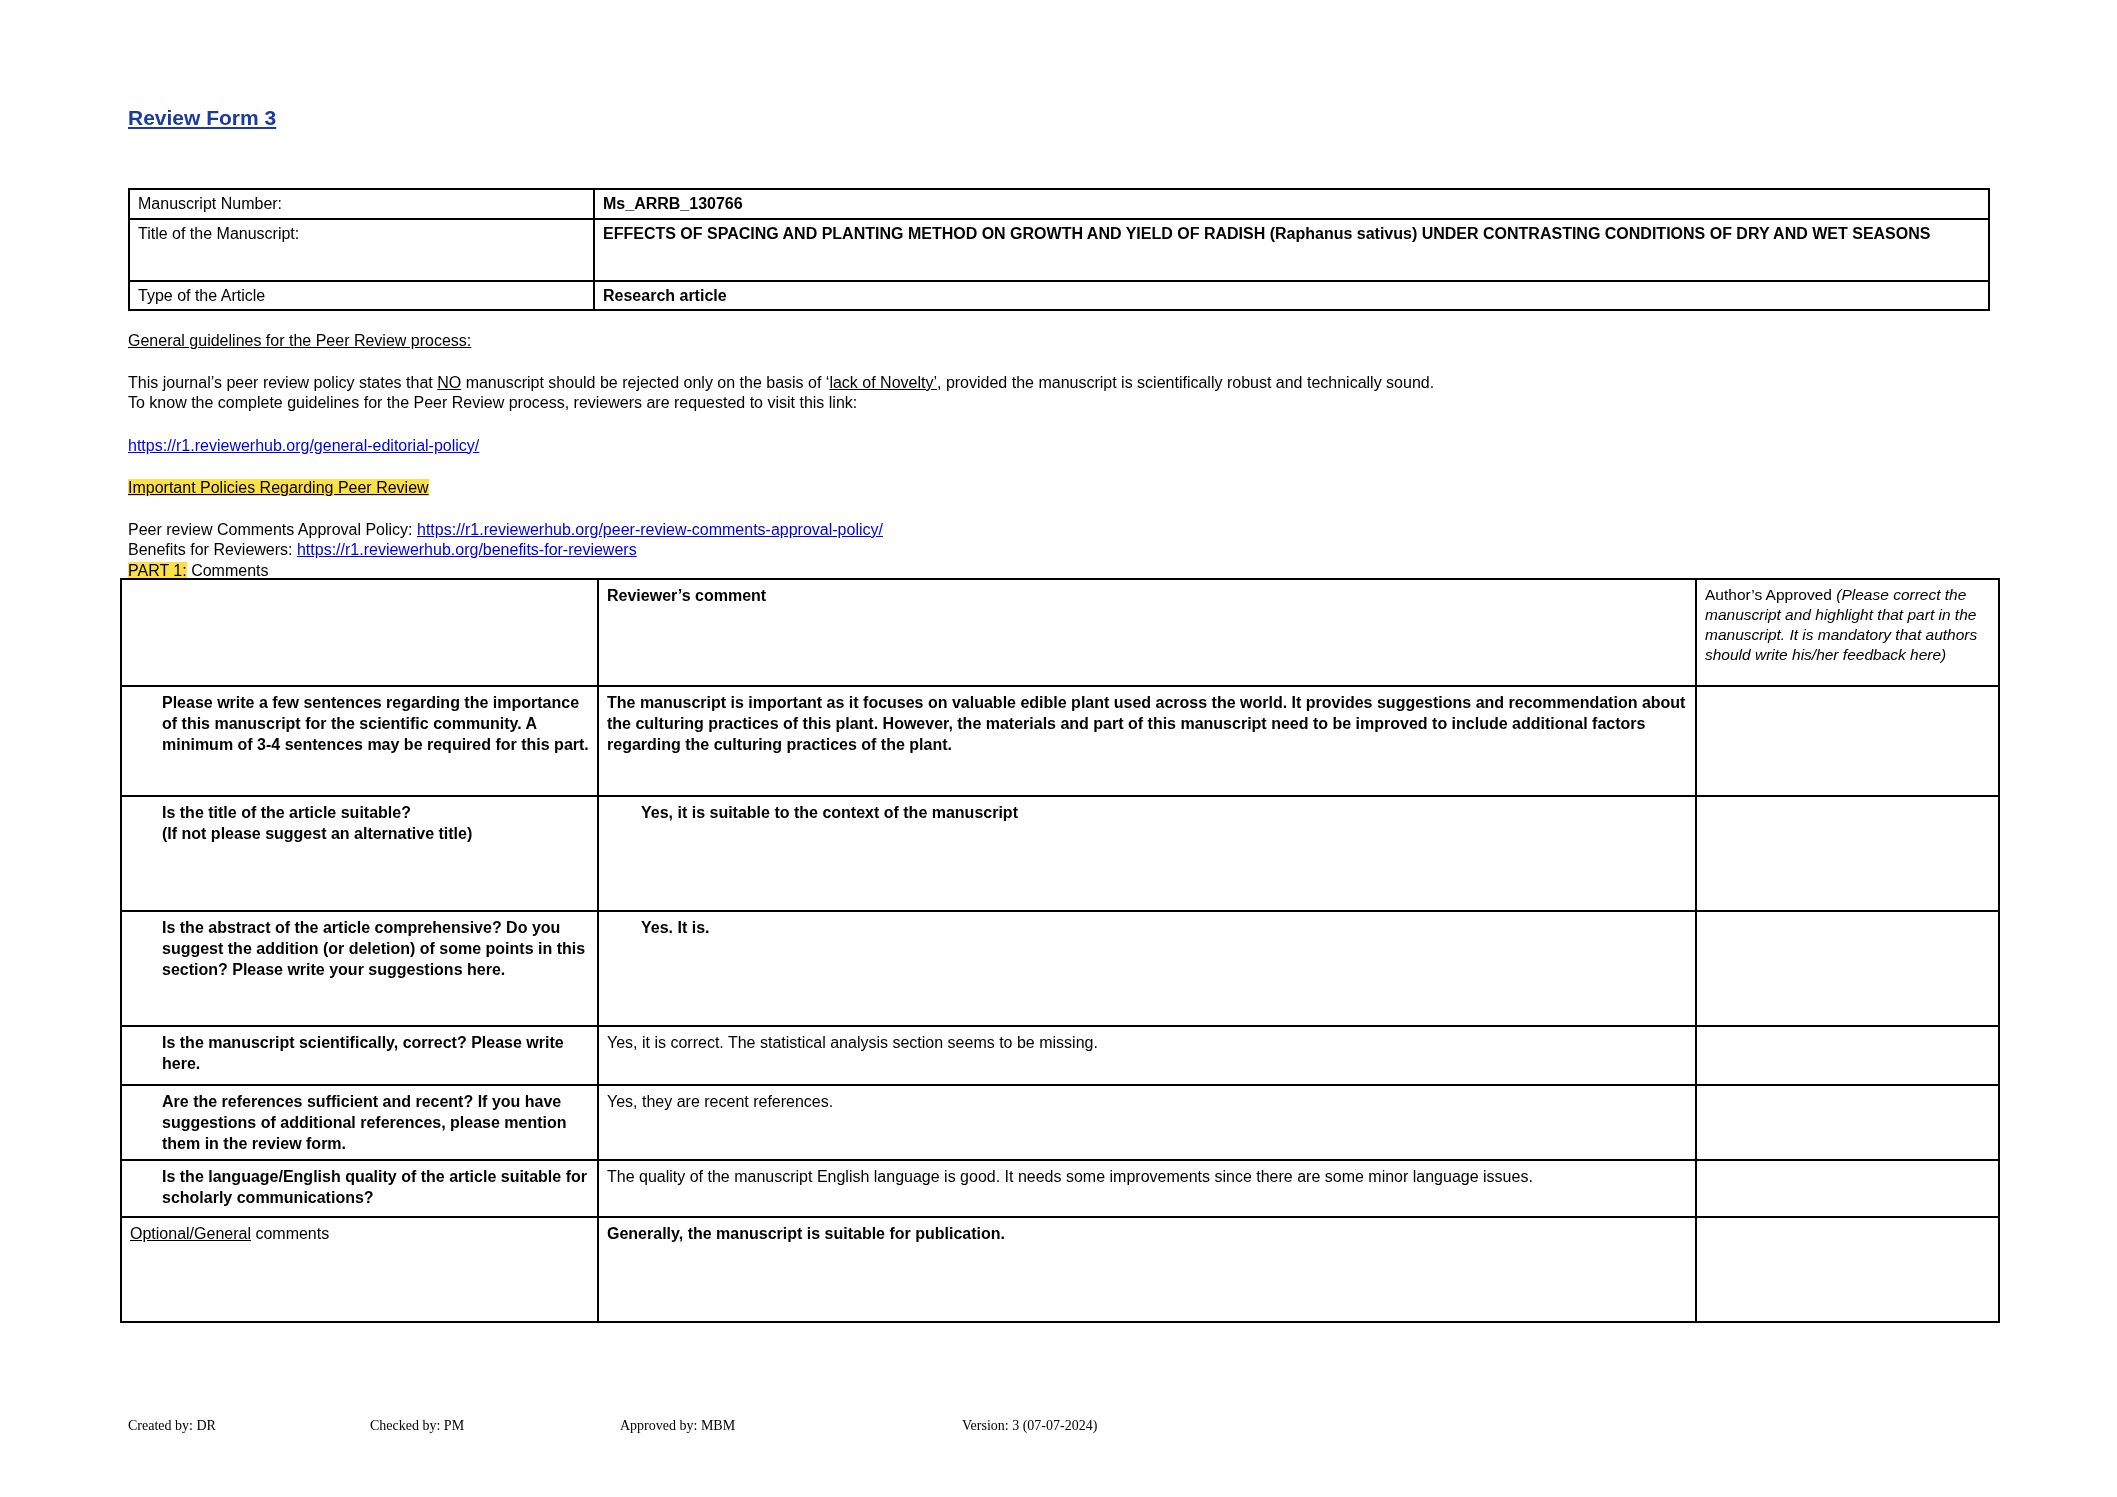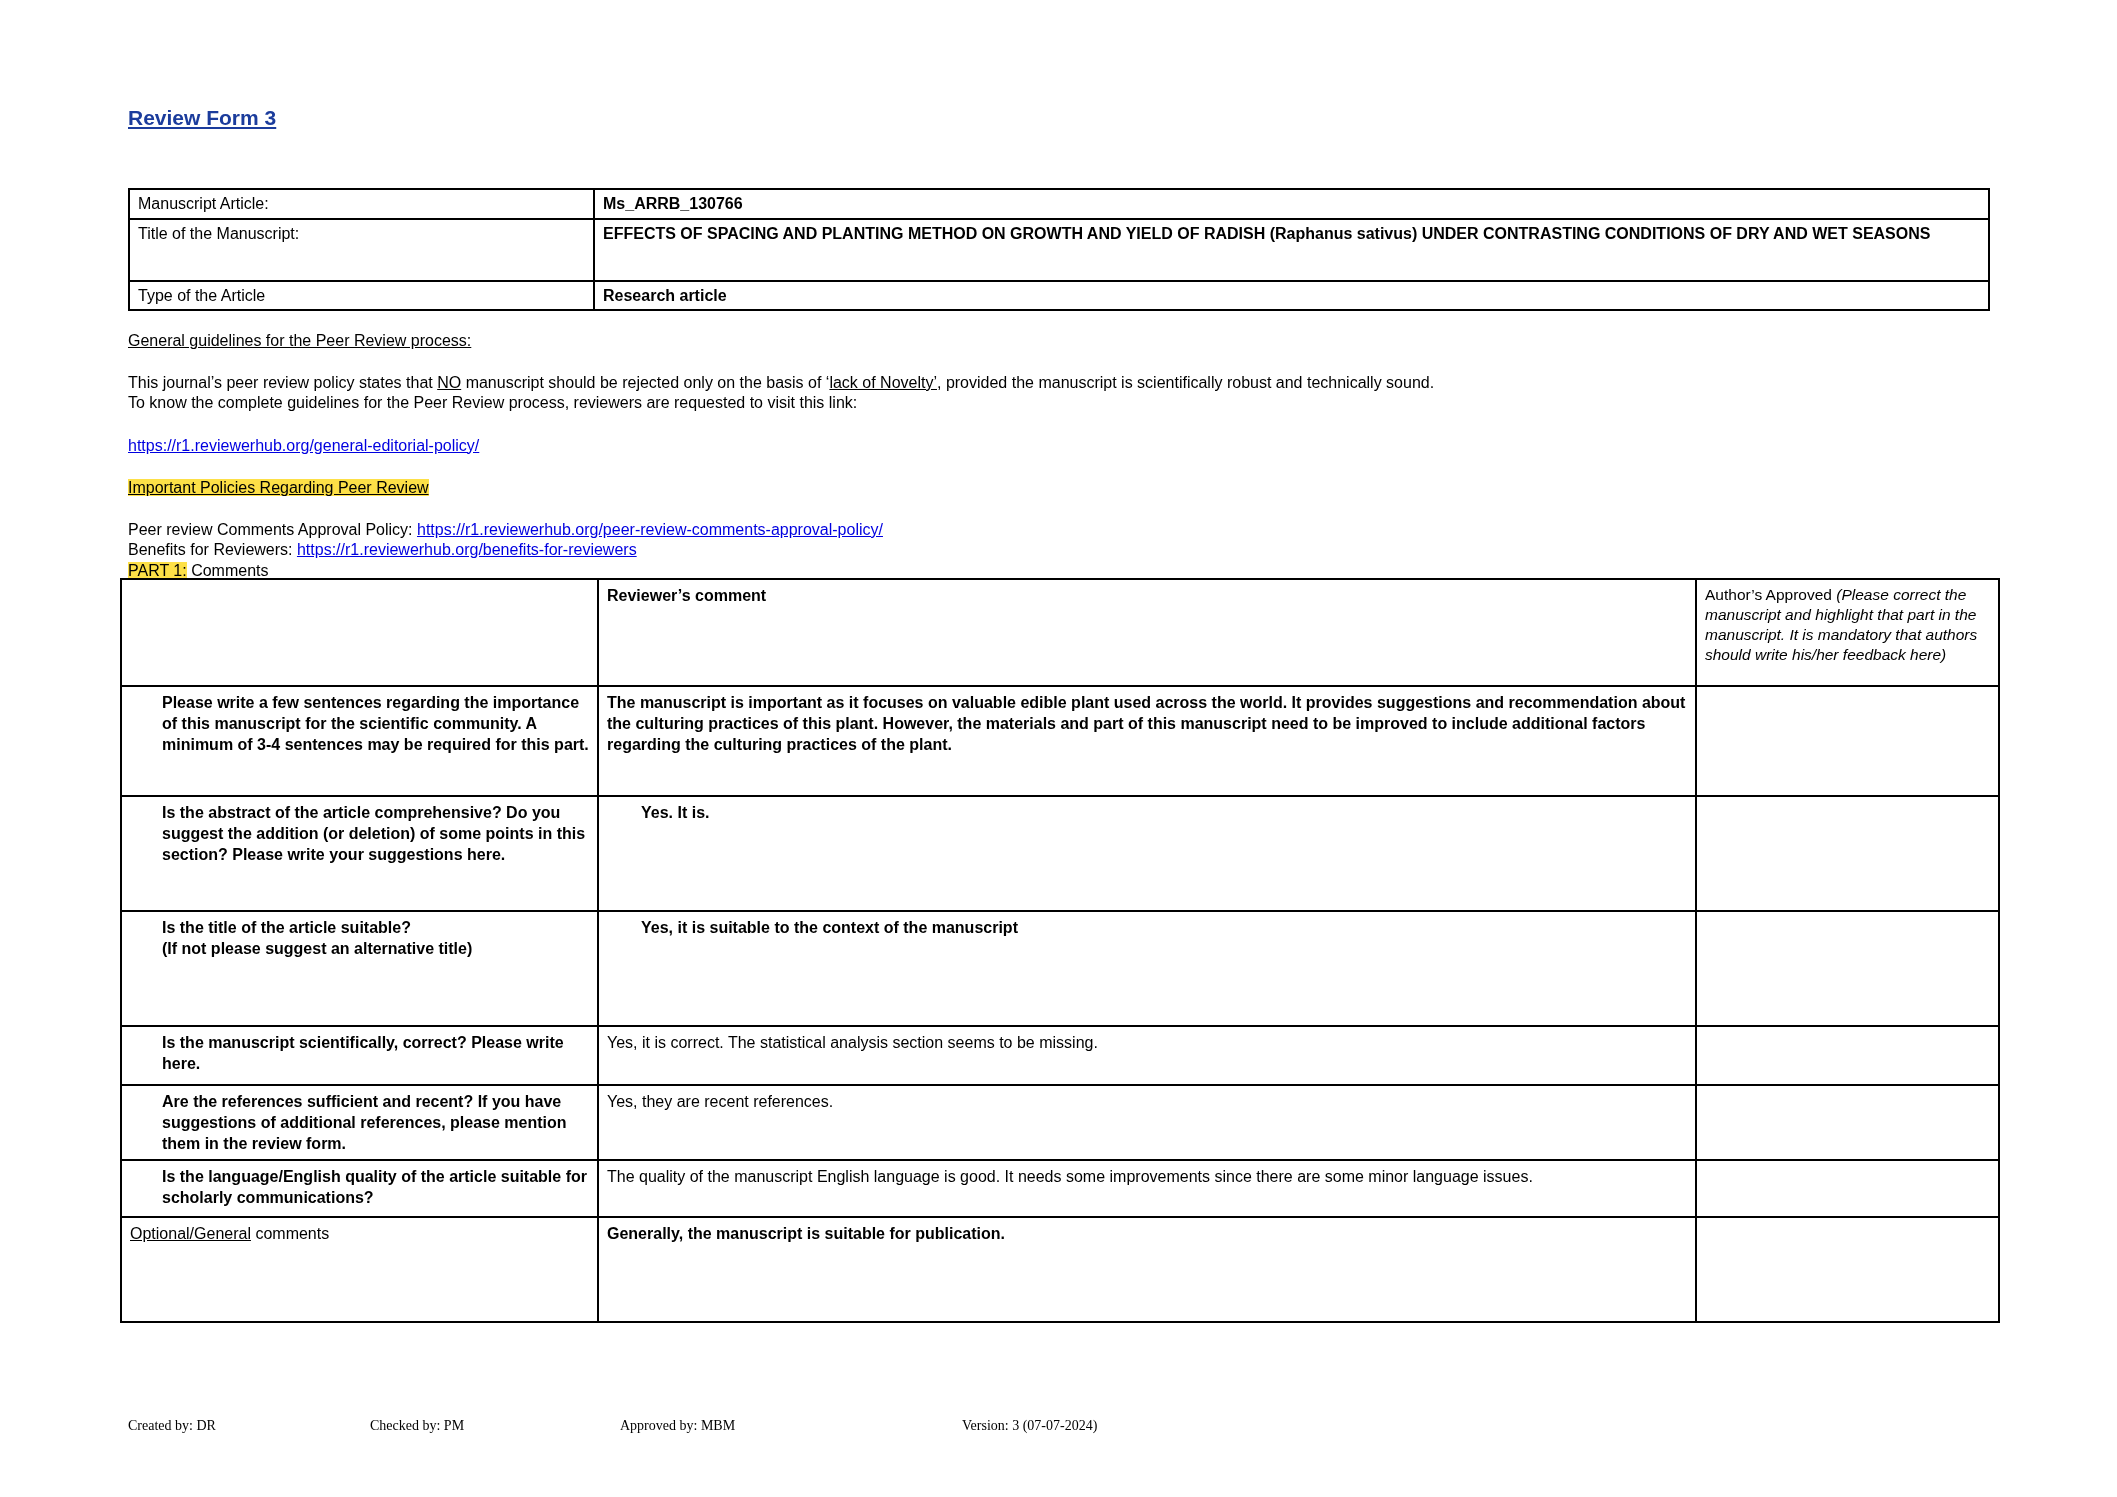--- a/index.html
+++ b/index.html
@@ -52,21 +52,21 @@
 
   <div class="doc-title">Review Form 3</div>
 
   <table class="info-table">
     <colgroup>
         <col class="c1">
         <col>
       </colgroup>
     <tbody>
     <tr style="height:30px;">
-      <td>Manuscript Article:</td>
+      <td>Manuscript Number:</td>
       <td class="v-bold">Ms_ARRB_130766</td>
     </tr>
     <tr style="height:62px;">
       <td>Title of the Manuscript:</td>
       <td class="v-bold">EFFECTS OF SPACING AND PLANTING METHOD ON GROWTH AND YIELD OF RADISH (Raphanus sativus) UNDER CONTRASTING CONDITIONS OF DRY AND WET SEASONS</td>
     </tr>
     <tr style="height:28px;">
       <td>Type of the Article</td>
       <td class="v-bold">Research article</td>
     </tr>
@@ -99,28 +99,28 @@
       <td></td>
       <td class="hdr-reviewer">Reviewer’s comment</td>
       <td class="fcell-hdr"><span class="b">Author’s Approved </span><span class="i">(Please correct the manuscript and highlight that part in the manuscript. It is mandatory that authors should write his/her feedback here)</span></td>
     </tr>
     <tr style="height:110px;">
       <td class="qcell">Please write a few sentences regarding the importance of this manuscript for the scientific community. A minimum of 3-4 sentences may be required for this part.</td>
       <td class="ccell bold">The manuscript is important as it focuses on valuable edible plant used across the world. It provides suggestions and recommendation about the culturing practices of this plant. However, the materials and part of this manuscript need to be improved to include additional factors regarding the culturing practices of the plant.</td>
       <td></td>
     </tr>
     <tr style="height:115px;">
-      <td class="qcell">Is the abstract of the article comprehensive? Do you suggest the addition (or deletion) of some points in this section? Please write your suggestions here.</td>
-      <td class="ccell bold ind">Yes. It is.</td>
+      <td class="qcell">Is the title of the article suitable?
+(If not please suggest an alternative title)</td>
+      <td class="ccell bold ind">Yes, it is suitable to the context of the manuscript</td>
       <td></td>
     </tr>
     <tr style="height:115px;">
-      <td class="qcell">Is the title of the article suitable?
-(If not please suggest an alternative title)</td>
-      <td class="ccell bold ind">Yes, it is suitable to the context of the manuscript</td>
+      <td class="qcell">Is the abstract of the article comprehensive? Do you suggest the addition (or deletion) of some points in this section? Please write your suggestions here.</td>
+      <td class="ccell bold ind">Yes. It is.</td>
       <td></td>
     </tr>
     <tr style="height:59px;margin-left:36px;">
       <td class="qcell">Is the manuscript scientifically, correct? Please write here.</td>
       <td class="ccell">Yes, it is correct. The statistical analysis section seems to be missing.</td>
       <td></td>
     </tr>
     <tr style="height:66px;">
       <td class="qcell">Are the references sufficient and recent? If you have suggestions of additional references, please mention them in the review form.</td>
       <td class="ccell">Yes, they are recent references.</td>

